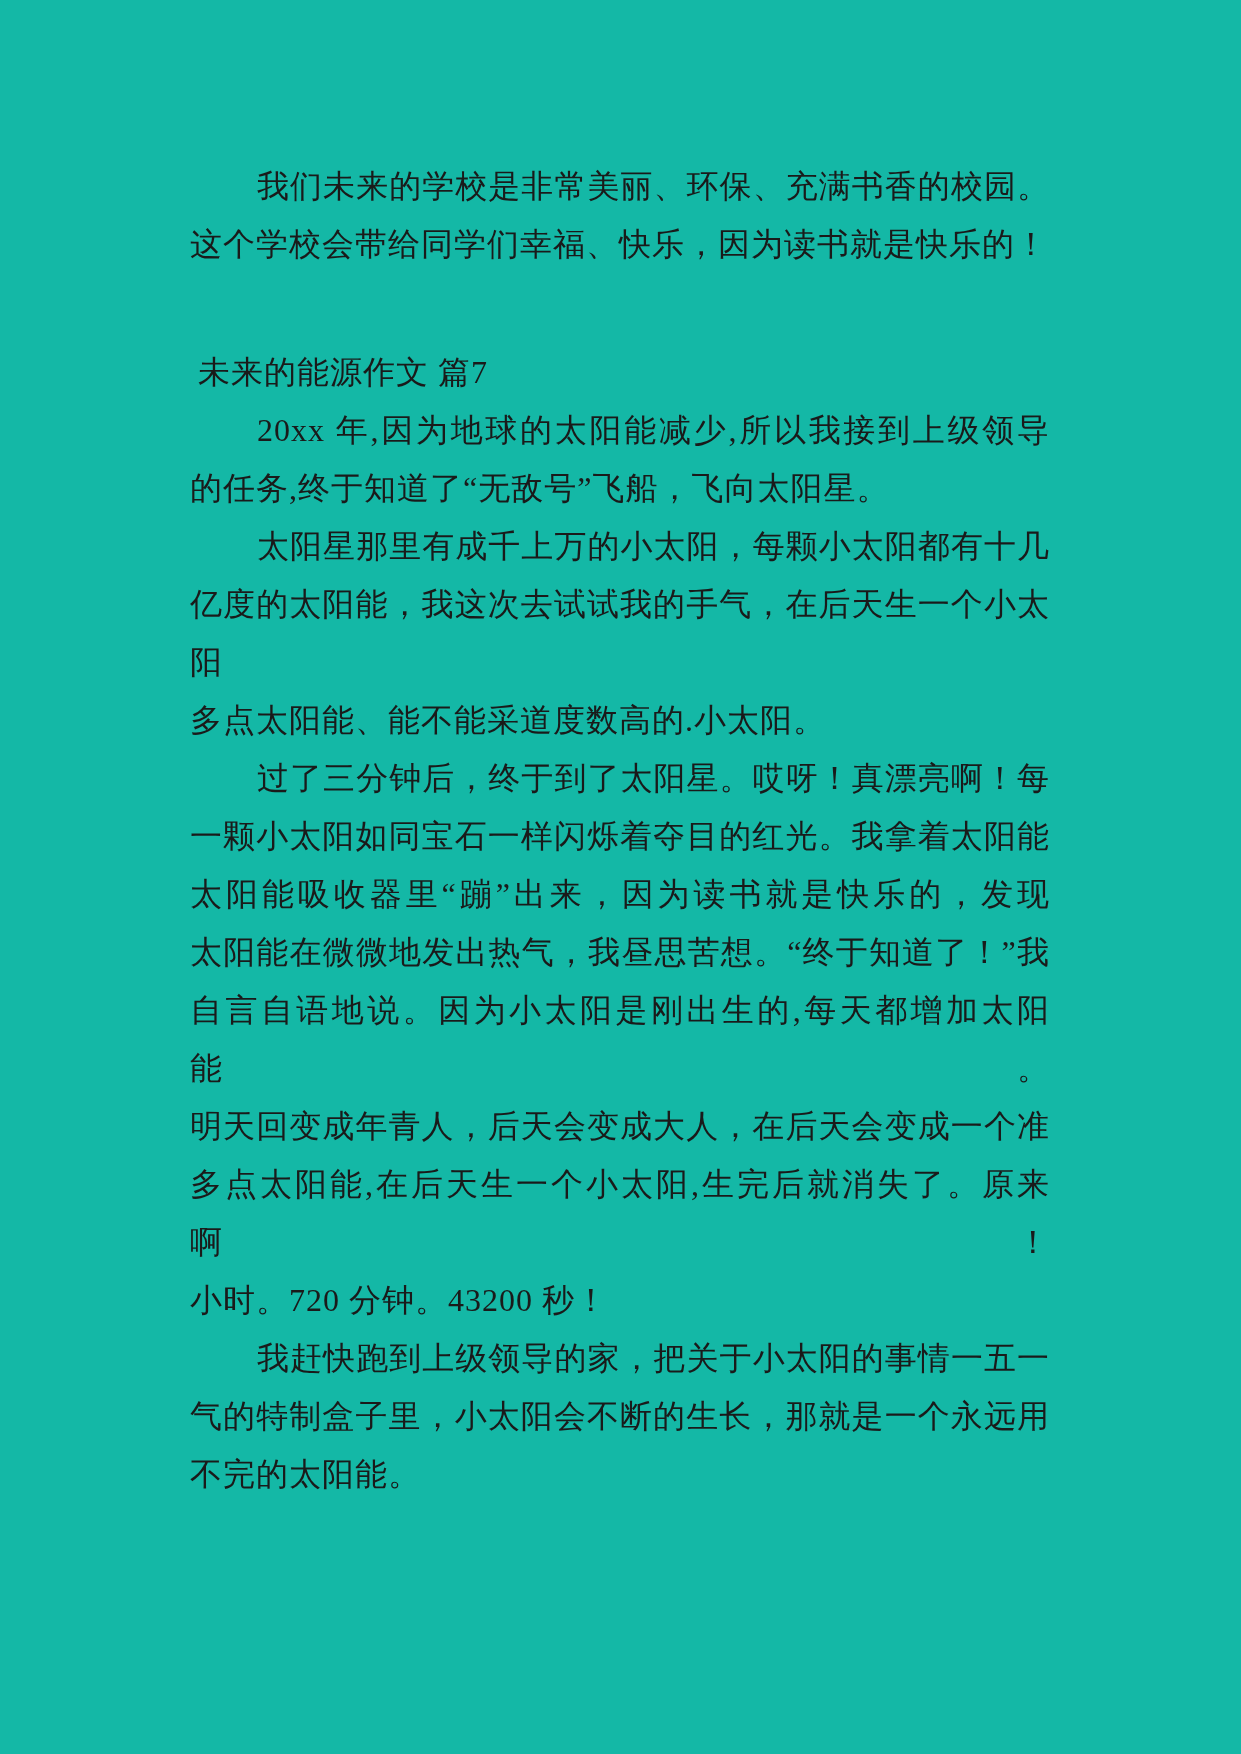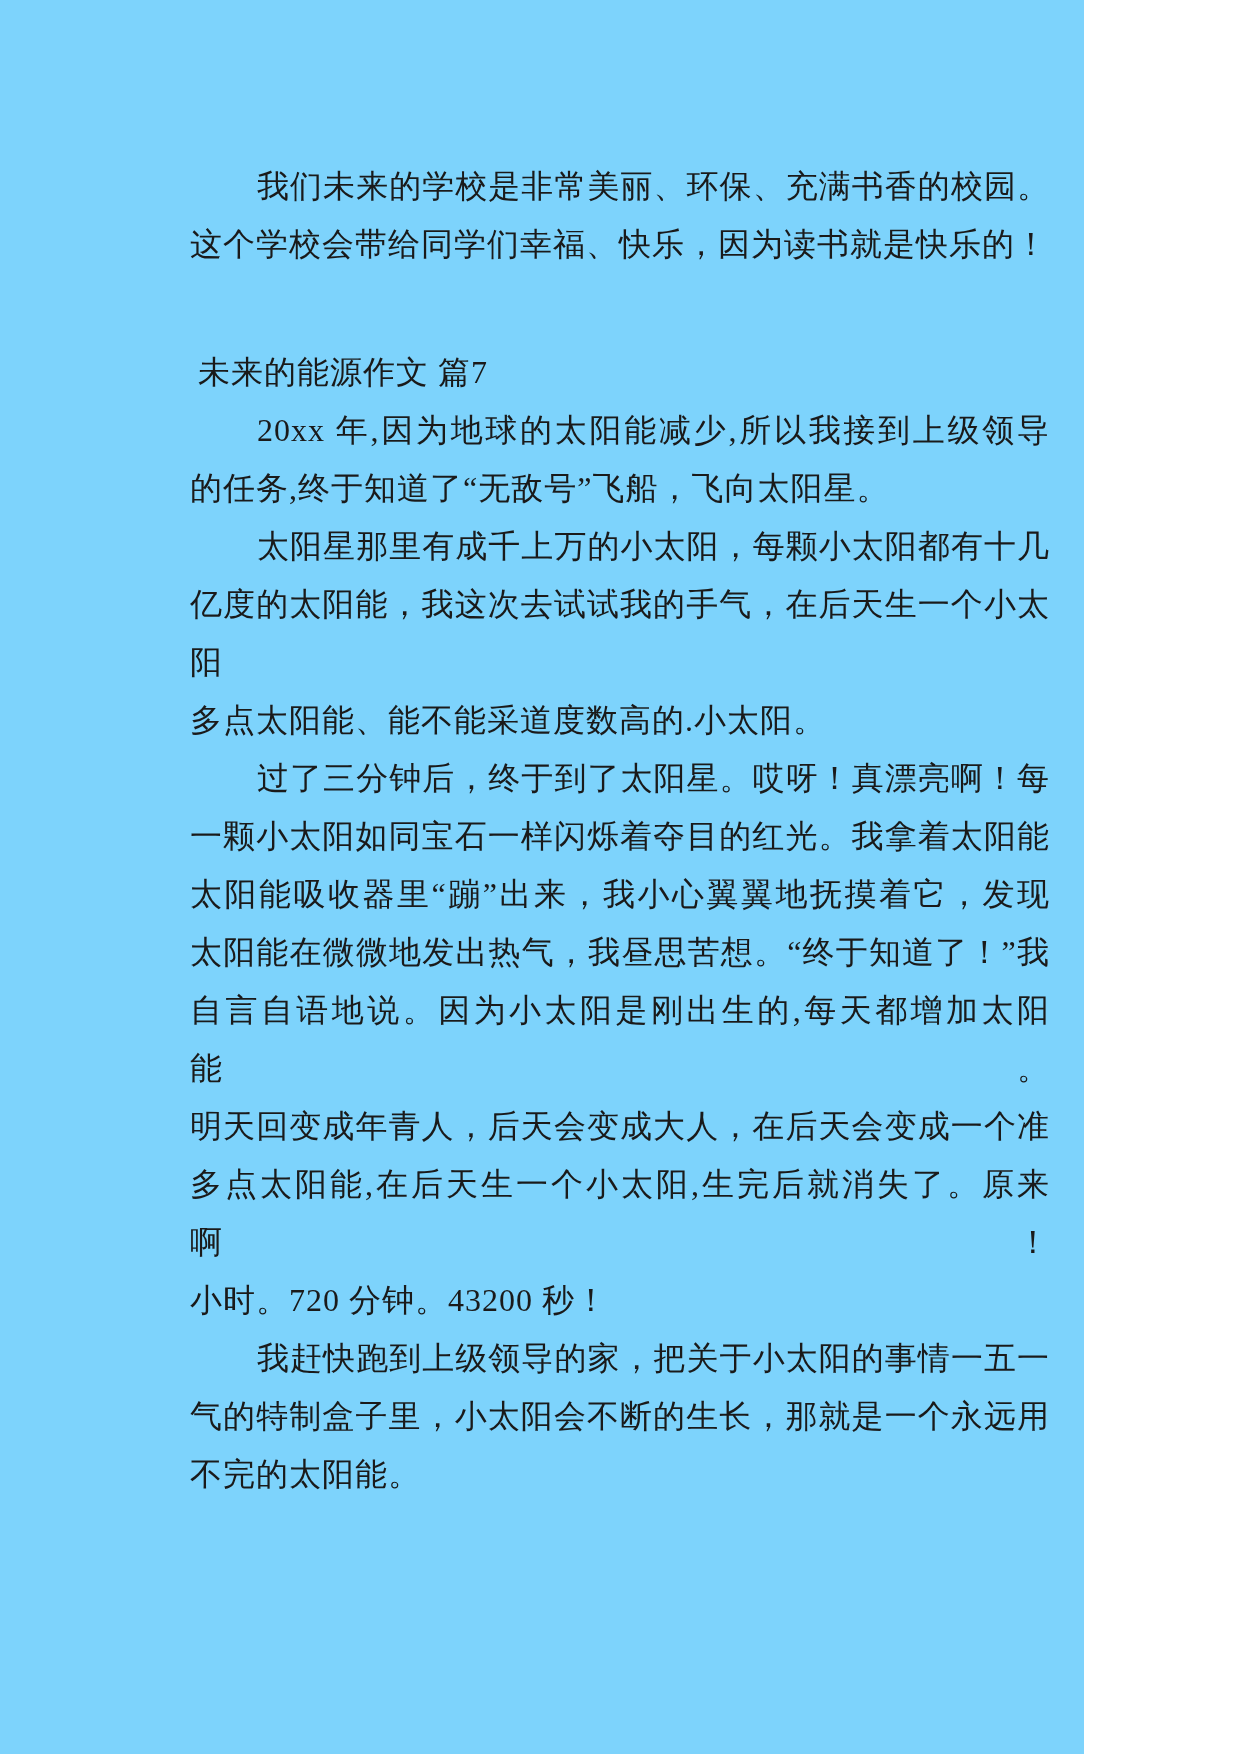--- a/index.html
+++ b/index.html
@@ -6,23 +6,23 @@
     margin: 0;
     padding: 0;
   }
   body {
     width: 1241px;
     height: 1754px;
     background: #ffffff;
   }
   .page {
     position: relative;
-    width: 1084px;
+    width: 1241px;
     height: 1754px;
-    background: #7dd3fc;
+    background: #14b8a6;
     overflow: hidden;
     font-family: "Liberation Serif", "DejaVu Serif", serif;
     text-decoration: underline;
   }
   .content {
     position: absolute;
     left: 190px;
     top: 157px;
     width: 860px;
     color: #1a1a1a;
@@ -69,21 +69,21 @@
       <div class="paragraph">
         <div class="line fill indent">太阳星那里有成千上万的小太阳，每颗小太阳都有十几</div>
         <div class="line fill">亿度的太阳能，我这次去试试我的手气，在后天生一个小太阳</div>
         <div class="line">多点太阳能、能不能采道度数高的.小太阳。</div>
       </div>
       <div class="paragraph">
         <div class="line fill indent">过了三分钟后，终于到了太阳星。哎呀！真漂亮啊！每</div>
         <div class="line fill">一颗小太阳如同宝石一样闪烁着夺目的红光。我拿着太阳能</div>
       </div>
       <div class="paragraph">
-        <div class="line fill">太阳能吸收器里“蹦”出来，我小心翼翼地抚摸着它，发现</div>
+        <div class="line fill">太阳能吸收器里“蹦”出来，因为读书就是快乐的，发现</div>
         <div class="line fill">太阳能在微微地发出热气，我昼思苦想。“终于知道了！”我</div>
         <div class="line fill">自言自语地说。因为小太阳是刚出生的,每天都增加太阳能。</div>
         <div class="line fill">明天回变成年青人，后天会变成大人，在后天会变成一个准</div>
         <div class="line fill">多点太阳能,在后天生一个小太阳,生完后就消失了。原来啊！</div>
         <div class="line">小时。720 分钟。43200 秒！</div>
       </div>
       <div class="paragraph">
         <div class="line fill indent">我赶快跑到上级领导的家，把关于小太阳的事情一五一</div>
         <div class="line fill">气的特制盒子里，小太阳会不断的生长，那就是一个永远用</div>
         <div class="line">不完的太阳能。</div>

